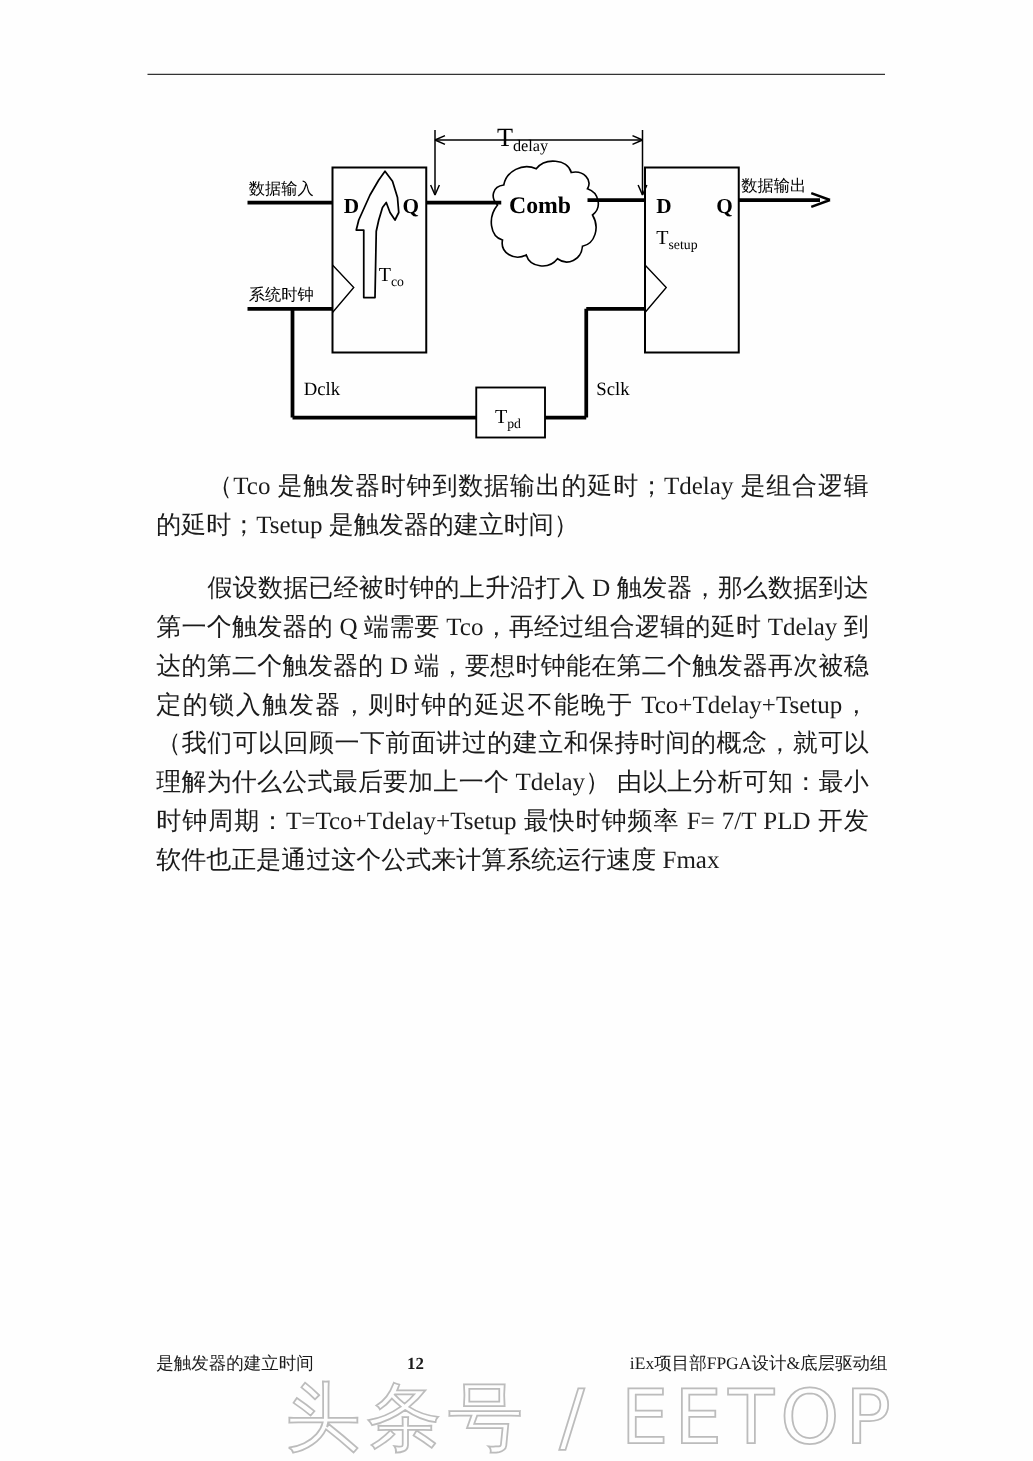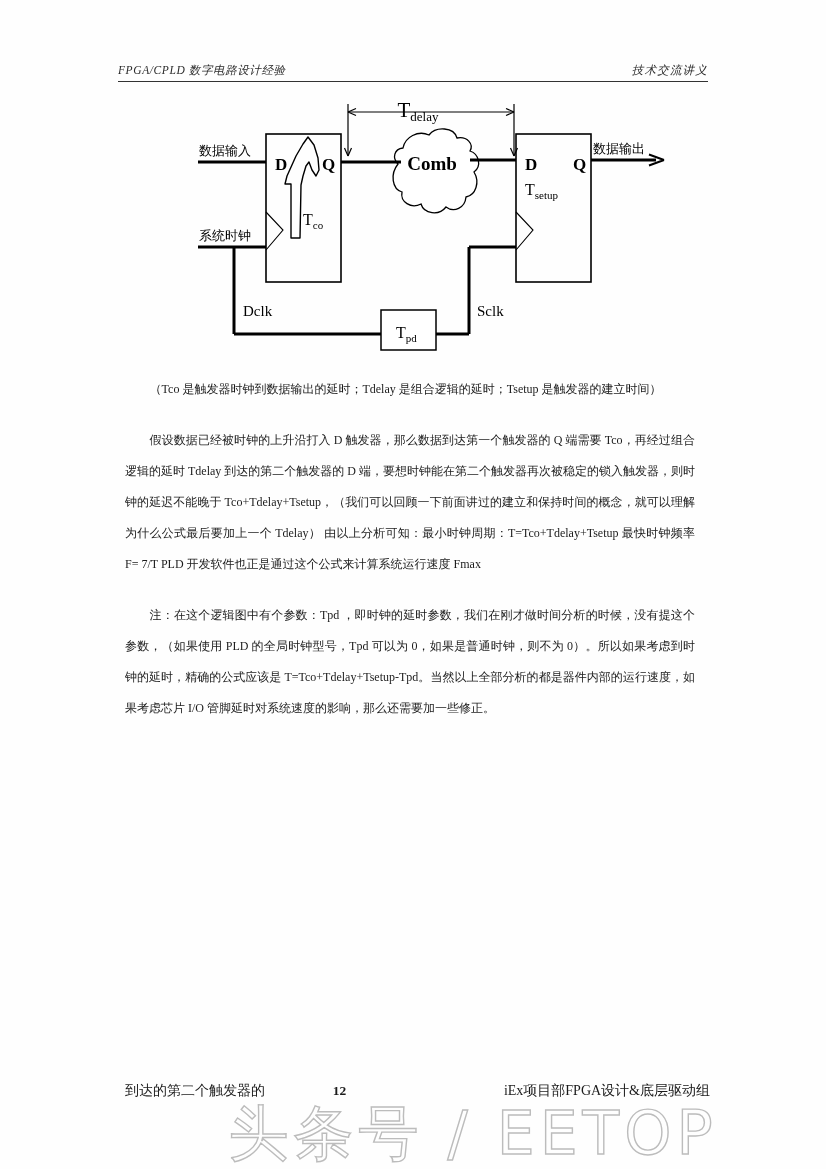--- a/index.html
+++ b/index.html
@@ -59,21 +59,21 @@
 
   
   .body-text {
     position: absolute;
     left: 125px;
     top: 374px;
     width: 582px;
   }
   p.para {
     margin: 0 12px 14px 0;
-    font-size: 12px;
+    font-size: 20px;
     line-height: 31px;
     text-align: justify;
     text-justify: inter-character;
     color: #1b1b1b;
     font-family: "Liberation Serif", "DejaVu Serif", serif;
   }
   p.para.indent { text-indent: 2.05em; }
   p.gap-md { margin-bottom: 20px; }
 
   
@@ -117,24 +117,20 @@
     padding-left: 120px;
     box-sizing: border-box;
   }
 </style>
 </head>
 <body>
 
 <div class="page">
 
   <div class="header">
-    <div class="header-inner">
-      <div class="header-left">FPGA/CPLD 数字电路设计经验</div>
-      <div class="header-right">技术交流讲义</div>
-    </div>
     <div class="header-rule"></div>
   </div>
 
   <div class="figure">
     <svg width="490" height="275" viewBox="0 0 490 275" xmlns="http://www.w3.org/2000/svg">
 
       <g stroke="#000" fill="none">
         <line x1="162" y1="20" x2="328" y2="20" stroke-width="1.2"></line>
         <path d="M162,20 L170,16.5 M162,20 L170,23.5" stroke-width="1.2"></path>
         <path d="M328,20 L320,16.5 M328,20 L320,23.5" stroke-width="1.2"></path>
@@ -198,24 +194,23 @@
       <text x="407" y="61" font-family="DejaVu Sans, sans-serif" font-size="13">数据输出</text>
       <text x="13" y="148" font-family="DejaVu Sans, sans-serif" font-size="13">系统时钟</text>
       <text x="57" y="224" font-family="Liberation Serif, serif" font-size="15">Dclk</text>
       <text x="291" y="224" font-family="Liberation Serif, serif" font-size="15">Sclk</text>
     </svg>
   </div>
 
   <div class="body-text">
     <p class="para indent gap-md">（Tco 是触发器时钟到数据输出的延时；Tdelay 是组合逻辑的延时；Tsetup 是触发器的建立时间）</p>
     <p class="para indent gap-md">假设数据已经被时钟的上升沿打入 D 触发器，那么数据到达第一个触发器的 Q 端需要 Tco，再经过组合逻辑的延时 Tdelay 到达的第二个触发器的 D 端，要想时钟能在第二个触发器再次被稳定的锁入触发器，则时钟的延迟不能晚于 Tco+Tdelay+Tsetup，（我们可以回顾一下前面讲过的建立和保持时间的概念，就可以理解为什么公式最后要加上一个 Tdelay） 由以上分析可知：最小时钟周期：T=Tco+Tdelay+Tsetup 最快时钟频率 F= 7/T PLD 开发软件也正是通过这个公式来计算系统运行速度 Fmax</p>
-    <p class="para indent gap-md">注：在这个逻辑图中有个参数：Tpd ，即时钟的延时参数，我们在刚才做时间分析的时候，没有提这个参数，（如果使用 PLD 的全局时钟型号，Tpd 可以为 0，如果是普通时钟，则不为 0）。所以如果考虑到时钟的延时，精确的公式应该是 T=Tco+Tdelay+Tsetup-Tpd。当然以上全部分析的都是器件内部的运行速度，如果考虑芯片 I/O 管脚延时对系统速度的影响，那么还需要加一些修正。</p>
   </div>
 
   <div class="footer">
-    <div class="footer-left">到达的第二个触发器的</div>
+    <div class="footer-left">是触发器的建立时间</div>
     <div class="footer-center">12</div>
     <div class="footer-right">iEx项目部FPGA设计&amp;底层驱动组</div>
   </div>
 
   <div class="watermark">头条号 / EETOP</div>
 
 </div>
 
 </body></html>

